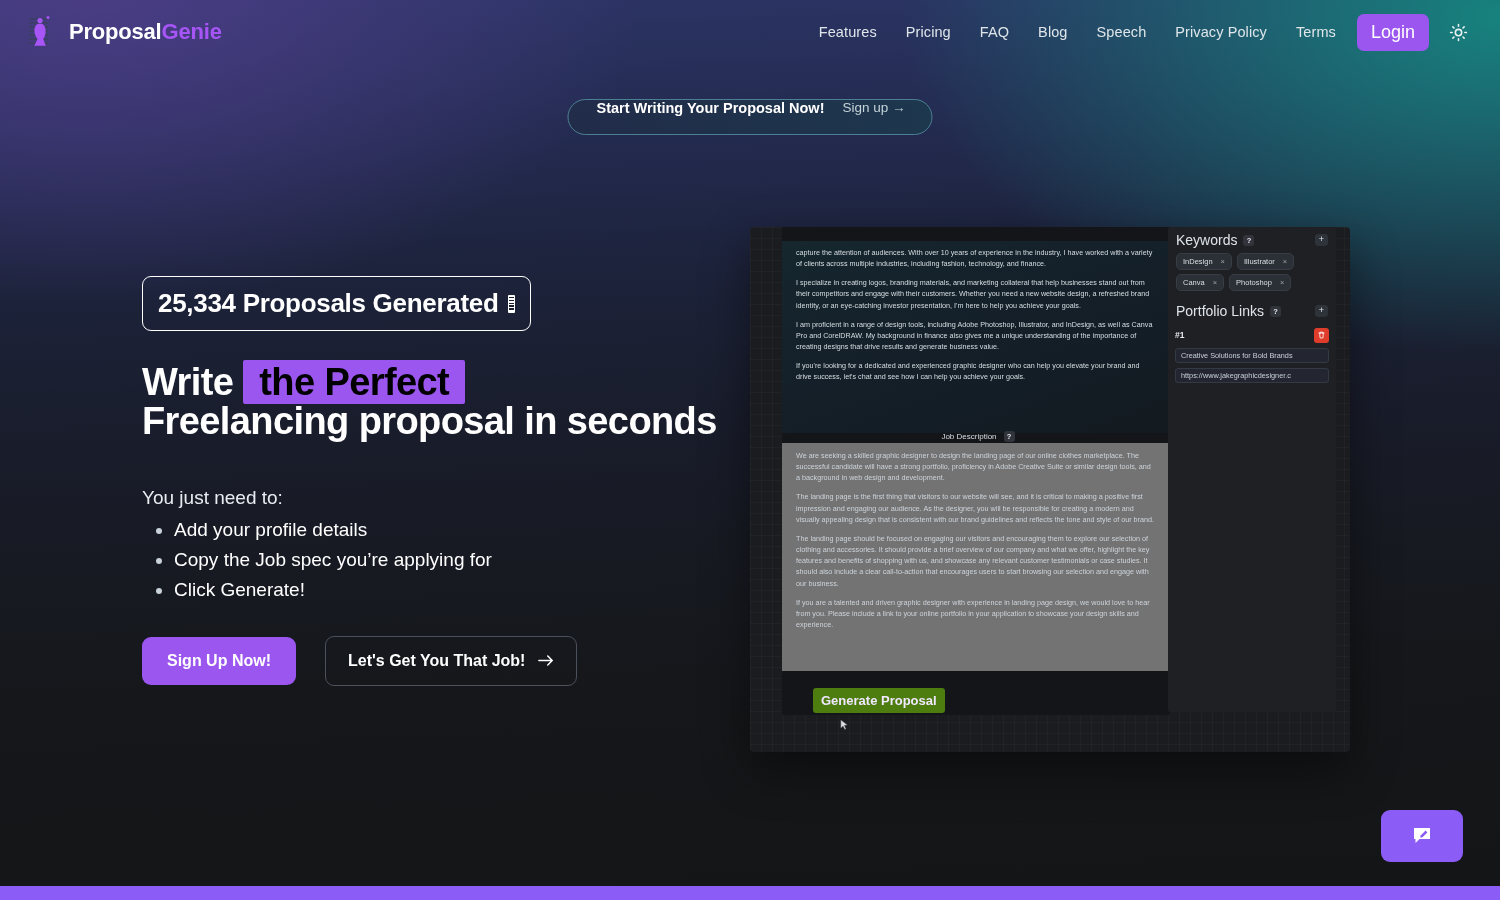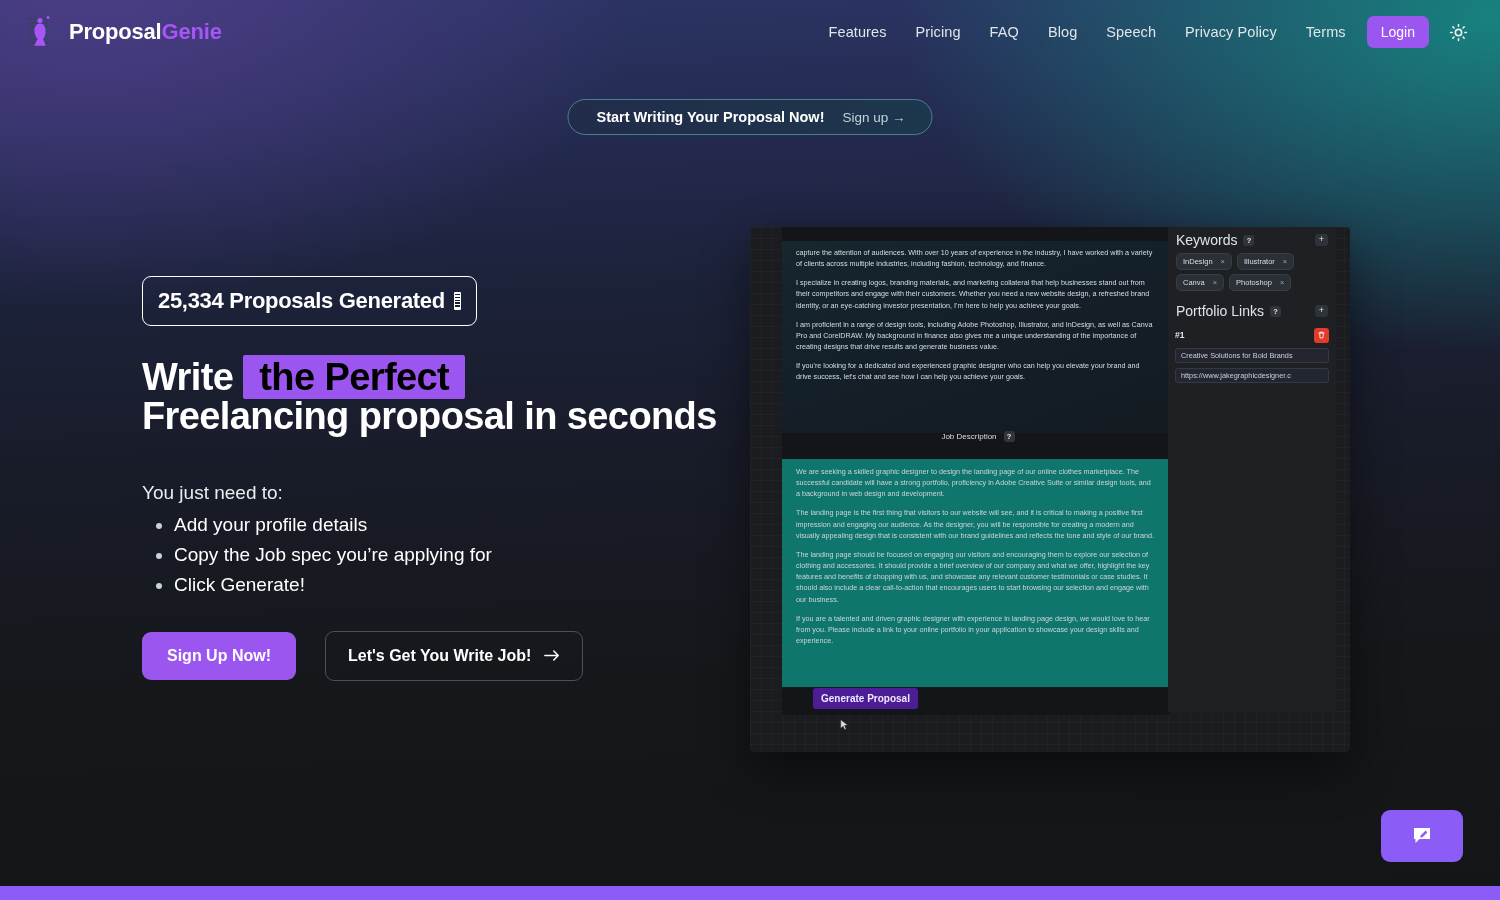--- a/index.html
+++ b/index.html
@@ -36,49 +36,49 @@
   #nav-links {
     margin-left: auto;
     display: flex; align-items: center; gap: 1px;
   }
   .nav-link {
     color: #dfe6ea; font-size: 14.5px; font-weight: 400;
     text-decoration: none; padding: 7px 14px; white-space: nowrap;
     letter-spacing: .1px;
   }
   .login-btn {
-    background: #9b56f0; color: #fff; font-size: 14px; font-weight: 500;
+    background: #9b56f0; color: #fff; font-size: 18px; font-weight: 500;
     border: none; border-radius: 7px; padding: 8px 14px;
     margin-left: 6px; cursor: pointer; font-family: inherit;
   }
   .theme-toggle {
     margin-left: 14px; width: 28px; height: 28px;
     display: flex; align-items: center; justify-content: center;
     background: none; border: none; cursor: pointer; color: #eaf2f3;
   }
   
   #announce {
     position: absolute; top: 99px; left: 50%; transform: translateX(-50%);
-    display: flex; align-items: center; gap: 18px;
+    display: flex; align-items: flex-start; gap: 18px;
     height: 36px; padding: 0 26px 0 28px;
     border: 1px solid #4c7f93;
     border-radius: 999px;
     background: linear-gradient(90deg, rgba(32,44,70,.72) 0%, rgba(26,60,76,.72) 100%);
     z-index: 30;
   }
   #announce .a-main { color: #ffffff; font-size: 14.5px; font-weight: 700; white-space: nowrap; }
   #announce .a-cta  { color: #c3d3d8; font-size: 13.5px; white-space: nowrap; }
   
   #hero-left { position: absolute; left: 142px; top: 276px; width: 640px; }
   #counter {
     display: inline-flex; align-items: center; gap: 9px;
     border: 1.5px solid #ffffff; border-radius: 9px;
     padding: 11px 15px 11px 15px;
   }
-  #counter .c-text { color: #fff; font-size: 22px; font-weight: 700; letter-spacing: -.3px; white-space: nowrap; }
+  #counter .c-text { color: #fff; font-size: 26px; font-weight: 700; letter-spacing: -.3px; white-space: nowrap; }
   #counter .c-mark {
     width: 7px; height: 18px; background: #fff; border-radius: 1px; flex: none;
     position: relative; overflow: hidden;
   }
   #counter .c-mark::before {
     content: ""; position: absolute; left: 1px; right: 1px; top: 2px; bottom: 2px;
     background: repeating-linear-gradient(180deg, #1b2030 0 1.4px, transparent 1.4px 2.8px);
   }
   h1#headline {
     margin-top: 32px;
@@ -142,28 +142,28 @@
     padding-left: 4px;
     justify-content: center;
   }
   #jd-label .lbl { color: #d7dde3; font-size: 8px; }
   .help-dot {
     width: 11px; height: 11px; border-radius: 3px; background: #31343b;
     color: #e6e9ee; font-size: 7.5px; font-weight: 700;
     display: flex; align-items: center; justify-content: center;
   }
   #jd-box {
-    position: absolute; left: 0; top: 232px; width: 388px; height: 228px;
-    background: #0f766e; overflow: hidden;
+    position: absolute; left: 0; top: 216px; width: 388px; height: 228px;
+    background: #737373; overflow: hidden;
   }
   #jd-box .doc-p { color: #cdd4da; }
   #gen-btn {
     position: absolute; left: 31px; top: 461px;
-    background: #4c1d95; color: #f0e9ff; border: none; border-radius: 3px;
-    font-size: 10px; font-weight: 600; padding: 5px 8px; cursor: pointer;
+    background: #4d7c0f; color: #f0e9ff; border: none; border-radius: 3px;
+    font-size: 13px; font-weight: 600; padding: 5px 8px; cursor: pointer;
     font-family: inherit;
   }
   #shot-cursor { position: absolute; left: 58px; top: 492px; width: 9px; height: 12px; }
   
   #shot-side {
     position: absolute; left: 418px; top: 0; width: 168px; height: 485px;
     background: #1e2024;
     border-radius: 2px;
   }
   .side-head {
@@ -286,21 +286,21 @@
     <div id="need-title">You just need to:</div>
     <ul id="need-list">
       <li>Add your profile details</li>
       <li>Copy the Job spec you’re applying for</li>
       <li>Click Generate!</li>
     </ul>
 
     <div id="cta-row">
       <button class="btn-primary">Sign Up Now!</button>
       <button class="btn-ghost">
-        <span>Let's Get You Write Job!</span>
+        <span>Let's Get You That Job!</span>
         <svg width="16" height="13" viewBox="0 0 18 14" fill="none" stroke="#ffffff" stroke-width="1.7" stroke-linecap="round" stroke-linejoin="round">
           <path d="M1 7h15M11 2l5 5-5 5"></path>
         </svg>
       </button>
     </div>
   </div>
 
   <div id="shot">
     <div id="shot-grid"></div>
 

